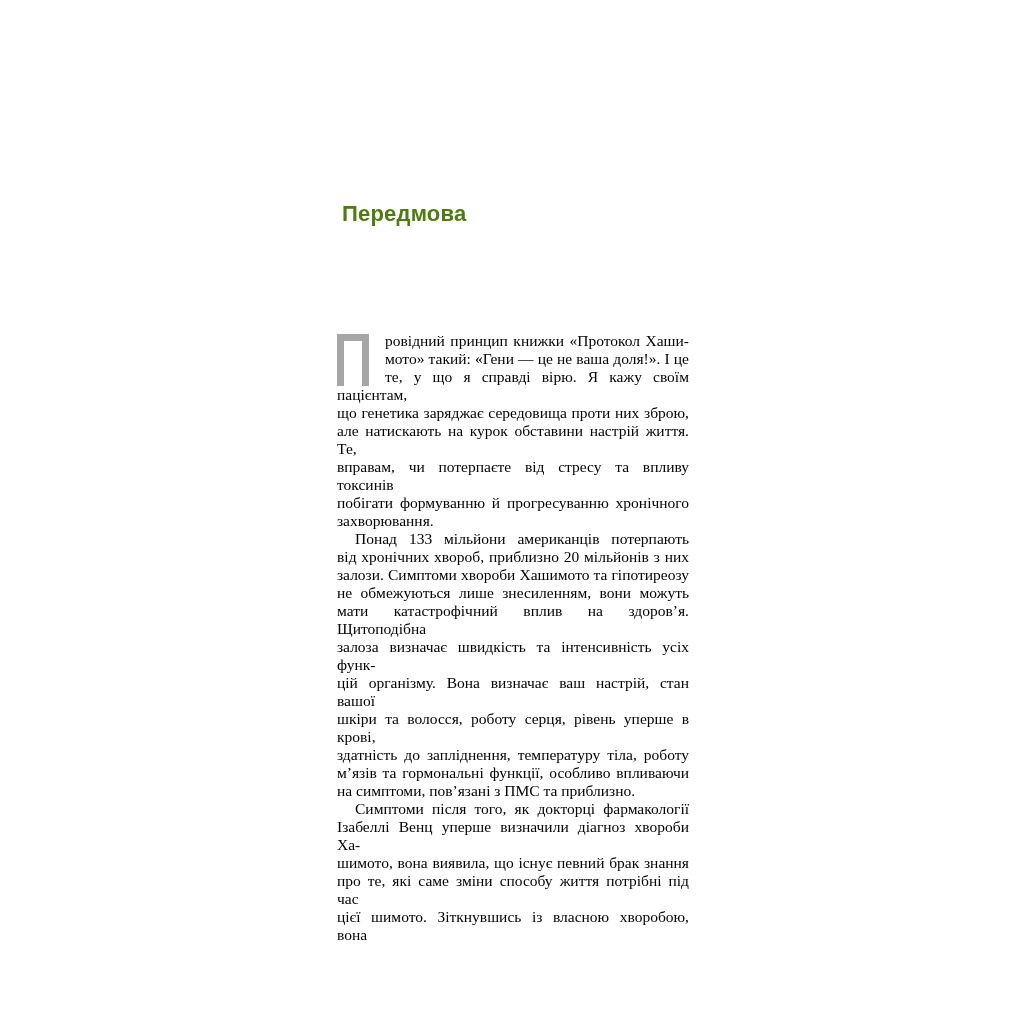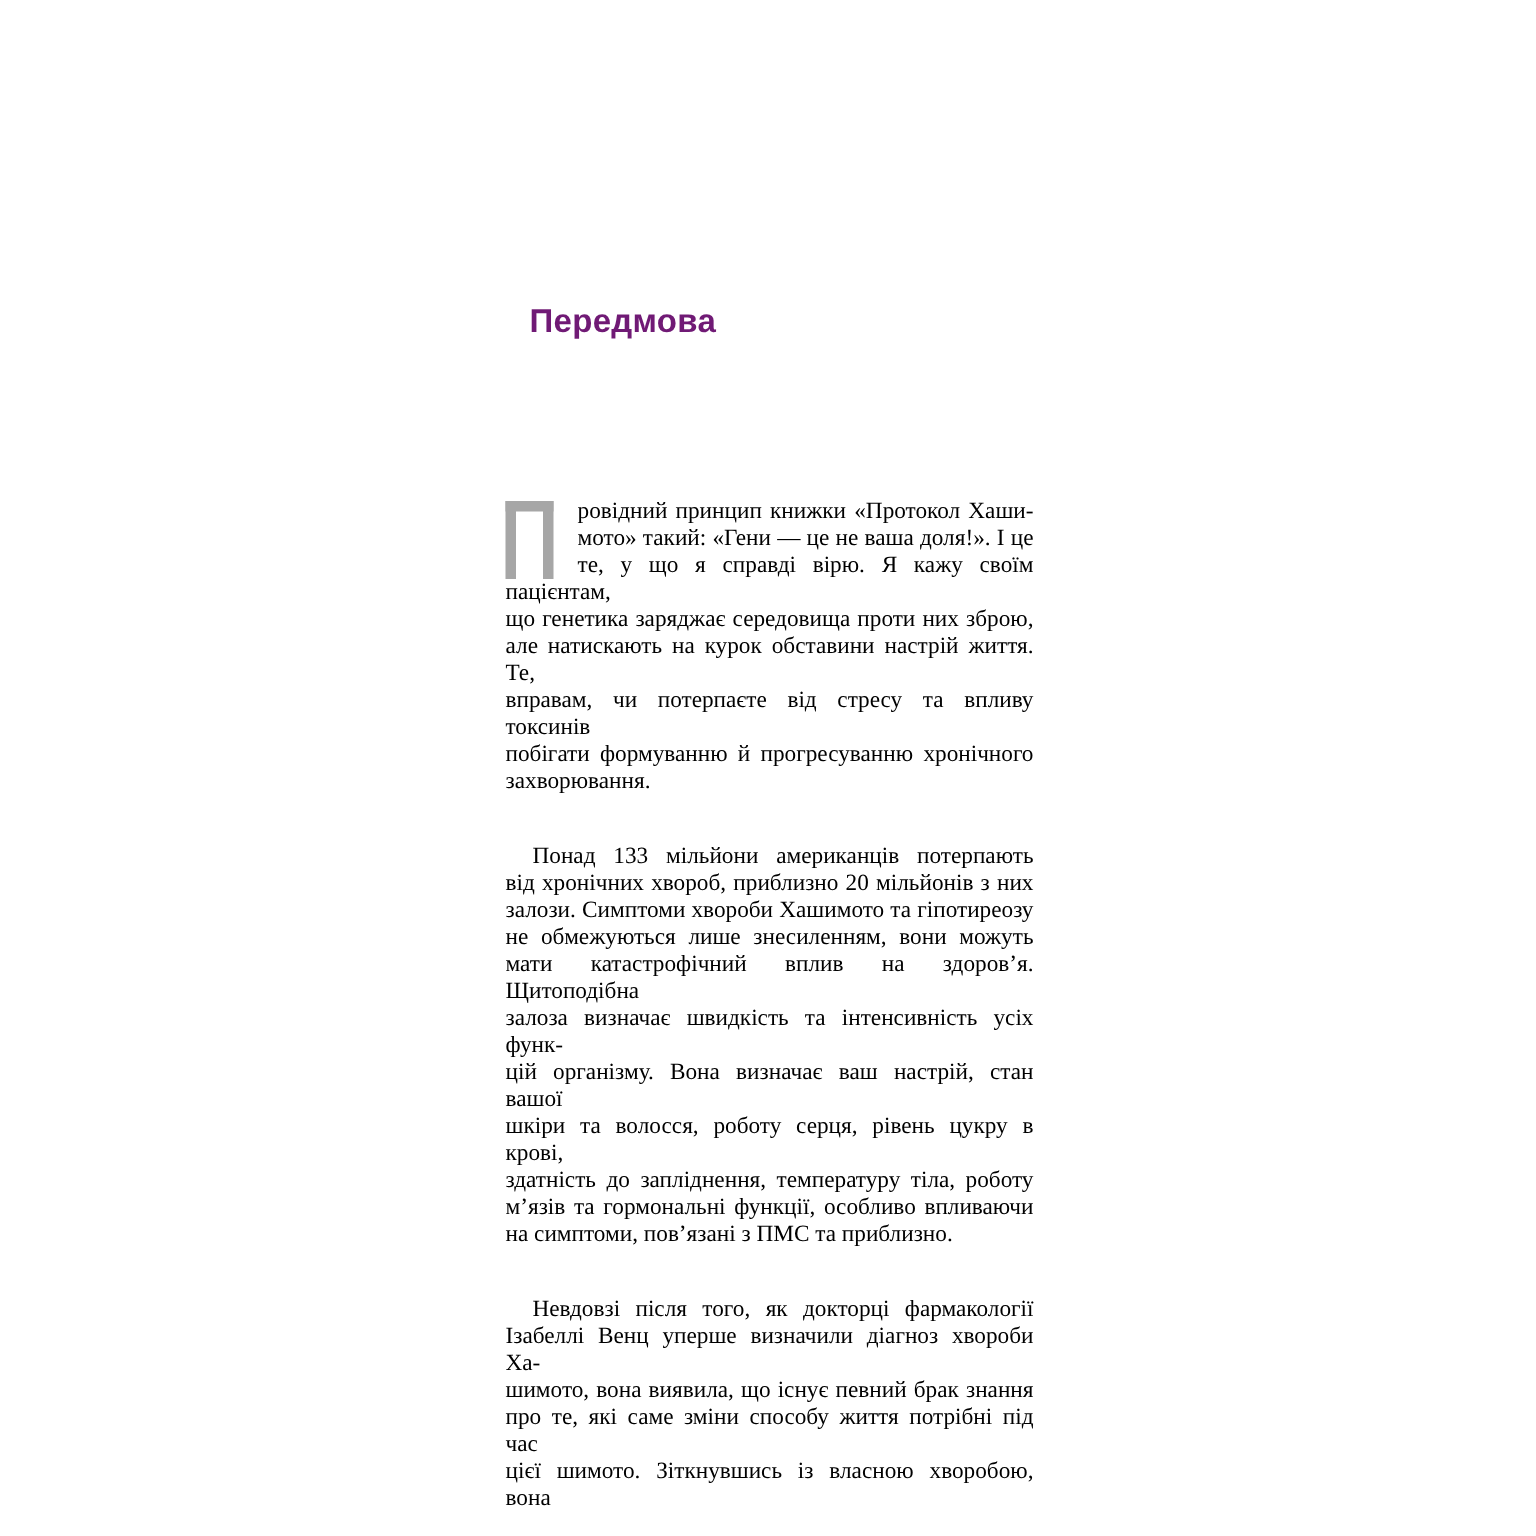--- a/index.html
+++ b/index.html
@@ -16,44 +16,44 @@
     height: 1024px;
     background: #ffffff;
   }
   .content-col {
     position: absolute;
     left: 337px;
     top: 0;
     width: 352px;
   }
   .chapter-title {
-    margin: 16px;
+    margin: 5px;
     margin-top: 201px;
     font-family: "Liberation Sans", "DejaVu Sans", sans-serif;
     font-weight: 700;
     font-size: 22px;
     line-height: 26px;
-    color: #701a75;
+    color: #4d7c0f;
     letter-spacing: 0.2px;
   }
   .body-text {
     margin-top: 105px;
     font-family: "Liberation Serif", "DejaVu Serif", serif;
     font-size: 15.5px;
     line-height: 18px;
     color: #000000;
   }
   .para { overflow: visible; }
   .line {
     text-align: justify;
     text-align-last: justify;
     white-space: normal;
   }
   .line.last-left { text-align-last: left; }
-  .line.indent { text-indent: 18px; margin-top: 32px; }
+  .line.indent { text-indent: 18px; }
   .dropcap {
     float: left;
     box-sizing: border-box;
     width: 32px;
     height: 52px;
     border: 7px solid #a6a6a6;
     border-bottom: none;
     margin: 2px 16px 0 0;
   }
   .sr {
@@ -86,27 +86,27 @@
           <div class="line last-left">захворювання.</div>
         </div>
         <div class="para">
           <div class="line indent">Понад 133 мільйони американців потерпають</div>
           <div class="line">від хронічних хвороб, приблизно 20 мільйонів з них</div>
           <div class="line">залози. Симптоми хвороби Хашимото та гіпотиреозу</div>
           <div class="line">не обмежуються лише знесиленням, вони можуть</div>
           <div class="line">мати катастрофічний вплив на здоров’я. Щитоподібна</div>
           <div class="line">залоза визначає швидкість та інтенсивність усіх функ-</div>
           <div class="line">цій організму. Вона визначає ваш настрій, стан вашої</div>
-          <div class="line">шкіри та волосся, роботу серця, рівень цукру в крові,</div>
+          <div class="line">шкіри та волосся, роботу серця, рівень уперше в крові,</div>
           <div class="line">здатність до запліднення, температуру тіла, роботу</div>
           <div class="line">м’язів та гормональні функції, особливо впливаючи</div>
           <div class="line last-left">на симптоми, пов’язані з ПМС та приблизно.</div>
         </div>
         <div class="para">
-          <div class="line indent">Невдовзі після того, як докторці фармакології</div>
+          <div class="line indent">Симптоми після того, як докторці фармакології</div>
           <div class="line">Ізабеллі Венц уперше визначили діагноз хвороби Ха-</div>
           <div class="line">шимото, вона виявила, що існує певний брак знання</div>
           <div class="line">про те, які саме зміни способу життя потрібні під час</div>
           <div class="line">цієї шимото. Зіткнувшись із власною хворобою, вона</div>
         </div>
       </div>
 
   </div>
 </div>
 

